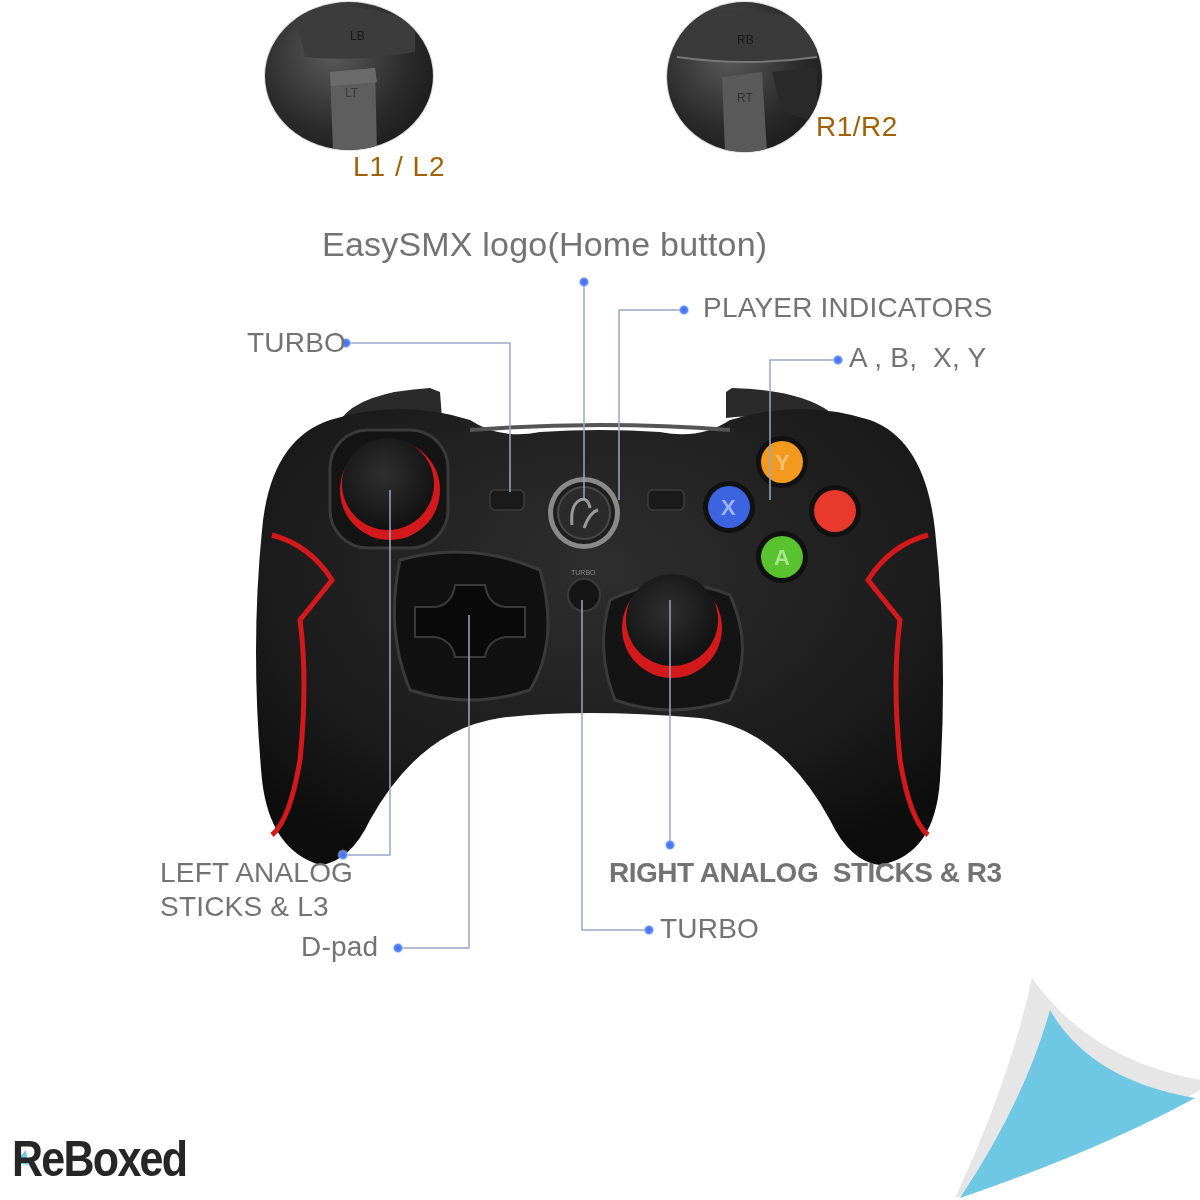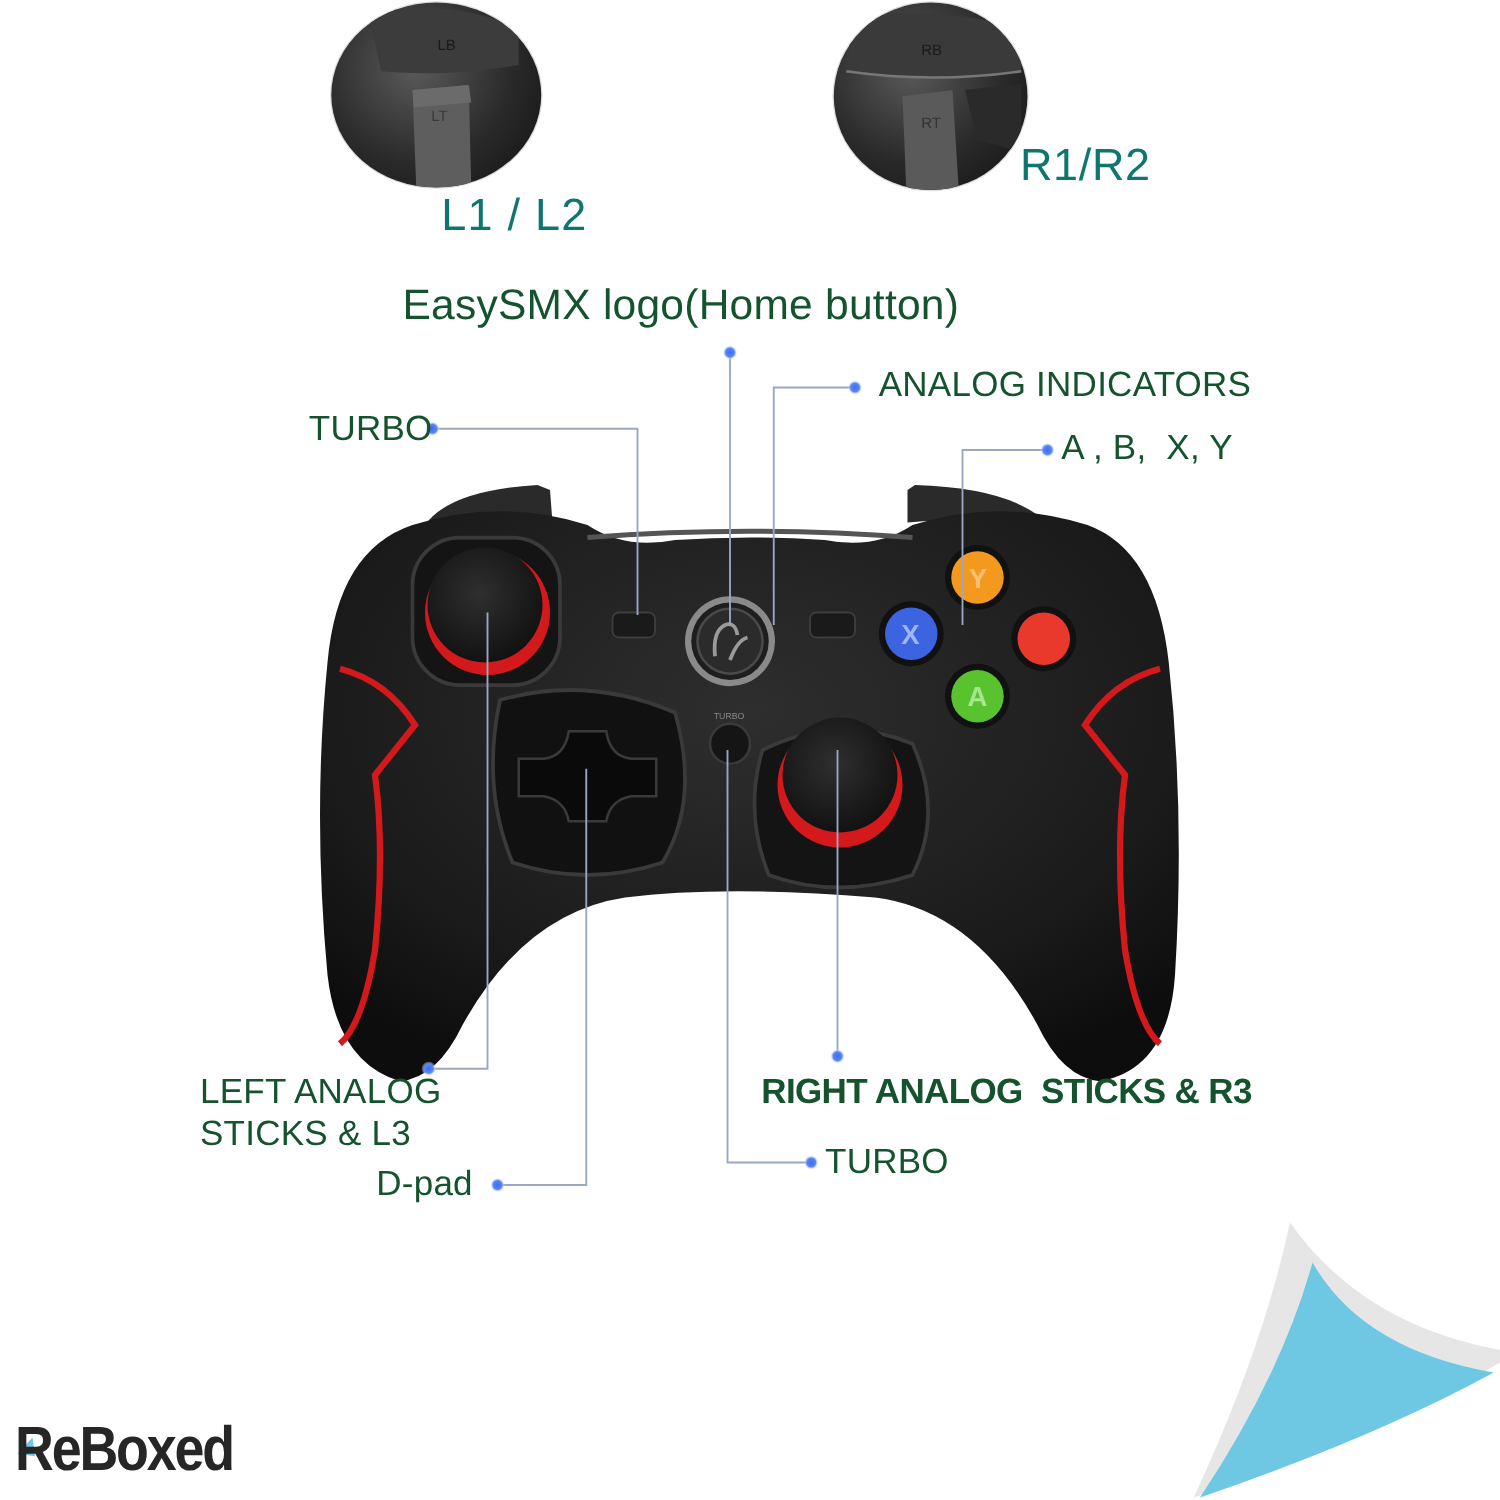--- a/index.html
+++ b/index.html
@@ -1,20 +1,20 @@
 <!DOCTYPE html>
 <html><head>
 <meta charset="utf-8">
 <style>
   html, body { margin:0; padding:0; background:#ffffff; }
   body { width:1200px; height:1200px; position:relative; overflow:hidden; font-family:"Liberation Sans", sans-serif; }
-  .label { position:absolute; color:#14532d; font-family:"Liberation Sans", sans-serif; white-space:nowrap; letter-spacing:0.2px; }
+  .label { position:absolute; color:#737373; font-family:"Liberation Sans", sans-serif; white-space:nowrap; letter-spacing:0.2px; }
   .label-lg { font-size:34px; }
   .label-md { font-size:28px; }
-  .trigger-caption { position:absolute; color:#0f766e; font-size:36px; font-family:"Liberation Sans", sans-serif; letter-spacing:1px; }
+  .trigger-caption { position:absolute; color:#a16207; font-size:28px; font-family:"Liberation Sans", sans-serif; letter-spacing:1px; }
   .inset { position:absolute; border-radius:50%; overflow:hidden; background:radial-gradient(circle at 40% 35%, #5a5a5a 0%, #2a2a2a 55%, #111 100%); box-shadow:0 0 0 1px #ddd; }
   svg { position:absolute; left:0; top:0; }
   .brand { position:absolute; left:12px; bottom:12px; font-family:"Liberation Sans", sans-serif; font-weight:bold; font-size:50px; color:#262626; letter-spacing:-2px; transform:scaleX(0.86); transform-origin:left bottom; }
 </style>
 </head>
 <body>
 
 <div class="inset" style="left:265px; top:2px; width:168px; height:148px;">
   <svg width="168" height="148" viewBox="0 0 168 148">
     <path d="M30 10 Q90 -5 150 20 L150 50 Q90 60 40 55 Z" fill="#3c3c3c"></path>
@@ -165,21 +165,21 @@
 
   <g>
     <path d="M1032 978 Q1090 1060 1200 1080 L1200 1090 Q1100 1150 955 1198 Q1010 1080 1032 978 Z" fill="#e6e6e6"></path>
     <path d="M1050 1010 Q1090 1080 1195 1098 Q1100 1150 960 1198 Q1025 1100 1050 1010 Z" fill="#6ec8e4"></path>
   </g>
 
   <path d="M14 1163 L26 1150 L28 1165 Z" fill="#6ec8e4"></path>
 </svg>
 
 <div class="label label-md" style="left:247px; top:327px;">TURBO</div>
-<div class="label label-md" style="left:703px; top:292px;">ANALOG INDICATORS</div>
+<div class="label label-md" style="left:703px; top:292px;">PLAYER INDICATORS</div>
 <div class="label label-md" style="left:849px; top:342px; white-space:pre;">A , B,  X, Y</div>
 
 <div class="label label-md" style="left:160px; top:857px;">LEFT ANALOG</div>
 <div class="label label-md" style="left:160px; top:891px;">STICKS &amp; L3</div>
 <div class="label label-md" style="left:301px; top:931px;">D-pad</div>
 
 <div class="label label-md" style="left:609px; top:857px; white-space:pre; letter-spacing:-0.5px;font-weight:bold;">RIGHT ANALOG  STICKS &amp; R3</div>
 <div class="label label-md" style="left:660px; top:913px;">TURBO</div>
 
 <div class="brand">ReBoxed</div>

